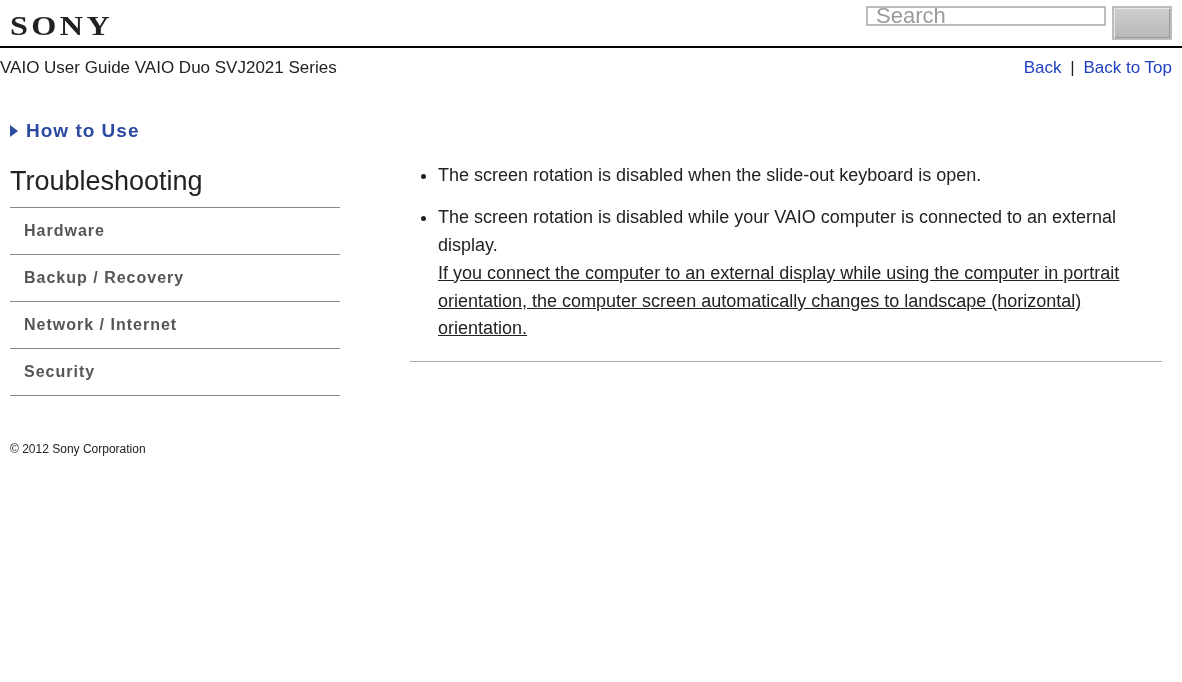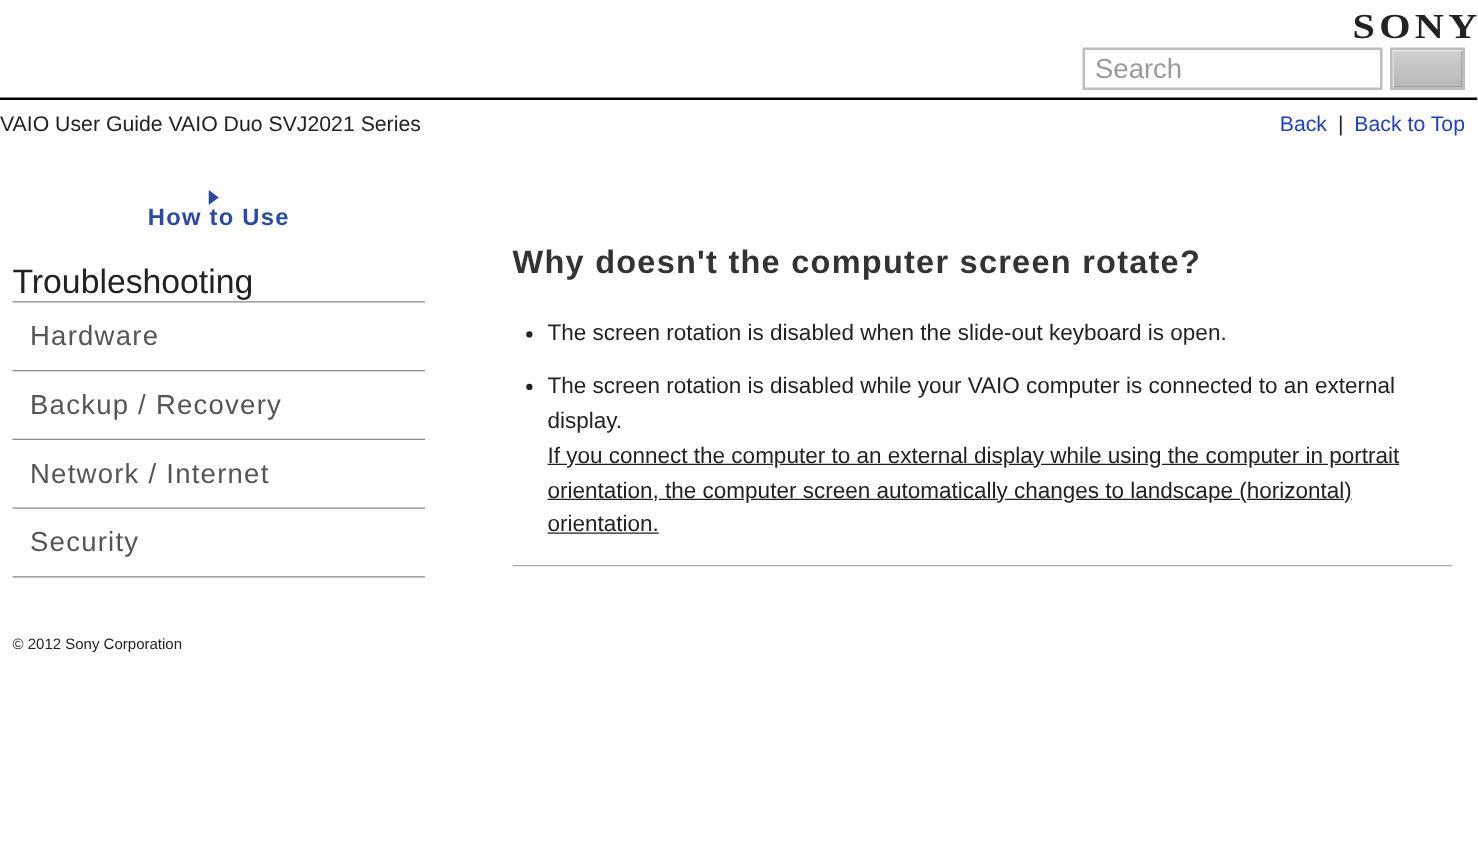--- a/index.html
+++ b/index.html
@@ -6,41 +6,40 @@
   body {
     font-family: Arial, Helvetica, sans-serif;
     font-size: 16px;
     color: #222;
     width: 1182px;
     background: #fff;
   }
   .header {
     display: flex;
     justify-content: space-between;
-    align-items: flex-end;
+    align-items: center;
     padding: 6px 10px 0 10px;
     border-bottom: 2px solid #000;
-    flex-direction: column;
   }
   .logo {
     font-family: "Times New Roman", serif;
     font-weight: bold;
     font-size: 28px;
     letter-spacing: 3px;
     transform: scaleX(1.15);
     transform-origin: left center;
   }
   .search-wrap {
     display: flex;
     align-items: stretch;
     padding-bottom: 6px;
   }
   .search-input {
     width: 240px;
-    height: 34px;
+    height: 20px;
     border: 2px solid #bdbdbd;
     font-size: 22px;
     color: #888;
     padding: 0 8px;
     outline: none;
     background: #fff;
   }
   .search-input::placeholder { color: #9a9a9a; }
   .search-btn {
     width: 60px;
@@ -65,47 +64,47 @@
   }
   .sidebar {
     width: 360px;
     flex-shrink: 0;
     padding-right: 30px;
   }
   .howto {
     display: flex;
     align-items: center;
     padding: 18px 0 24px 0;
-    flex-direction: column;
   }
   .arrow {
     width: 0; height: 0;
     border-top: 6px solid transparent;
     border-bottom: 6px solid transparent;
     border-left: 8px solid #2b4aa0;
     margin-right: 8px;
   }
   .howto-text {
     color: #2b4aa0;
     font-weight: bold;
     font-size: 19px;
     letter-spacing: 1px;
   }
   .ts-title {
     font-size: 27px;
     font-weight: normal;
     color: #222;
+    padding-bottom: 10px;
     border-bottom: 1px solid #888;
   }
   .ts-item {
     display: block;
     padding: 14px 0 14px 14px;
     border-bottom: 1px solid #888;
-    font-weight: normal;
-    font-size: 22px;
+    font-weight: bold;
+    font-size: 16px;
     letter-spacing: 1px;
     color: #555;
     cursor: pointer;
   }
   .main {
     flex: 1;
     padding-top: 60px;
     padding-left: 40px;
     padding-right: 10px;
   }
@@ -168,21 +167,20 @@
       <span class="howto-text">How to Use</span>
     </div>
     <div class="ts-title">Troubleshooting</div>
     <a class="ts-item">Hardware</a>
     <a class="ts-item">Backup / Recovery</a>
     <a class="ts-item">Network / Internet</a>
     <a class="ts-item">Security</a>
   </div>
 
   <div class="main">
-    <h1 class="article-title">Why doesn't the computer screen rotate?</h1>
     <div class="article">
       <ul>
         <li>
           <span>The screen rotation is disabled when the slide-out keyboard is open.</span>
         </li>
         <li>
           <span>The screen rotation is disabled while your VAIO computer is connected to an external display.</span>
           <span class="extra">If you connect the computer to an external display while using the computer in portrait orientation, the computer screen automatically changes to landscape (horizontal) orientation.</span>
         </li>
       </ul>

